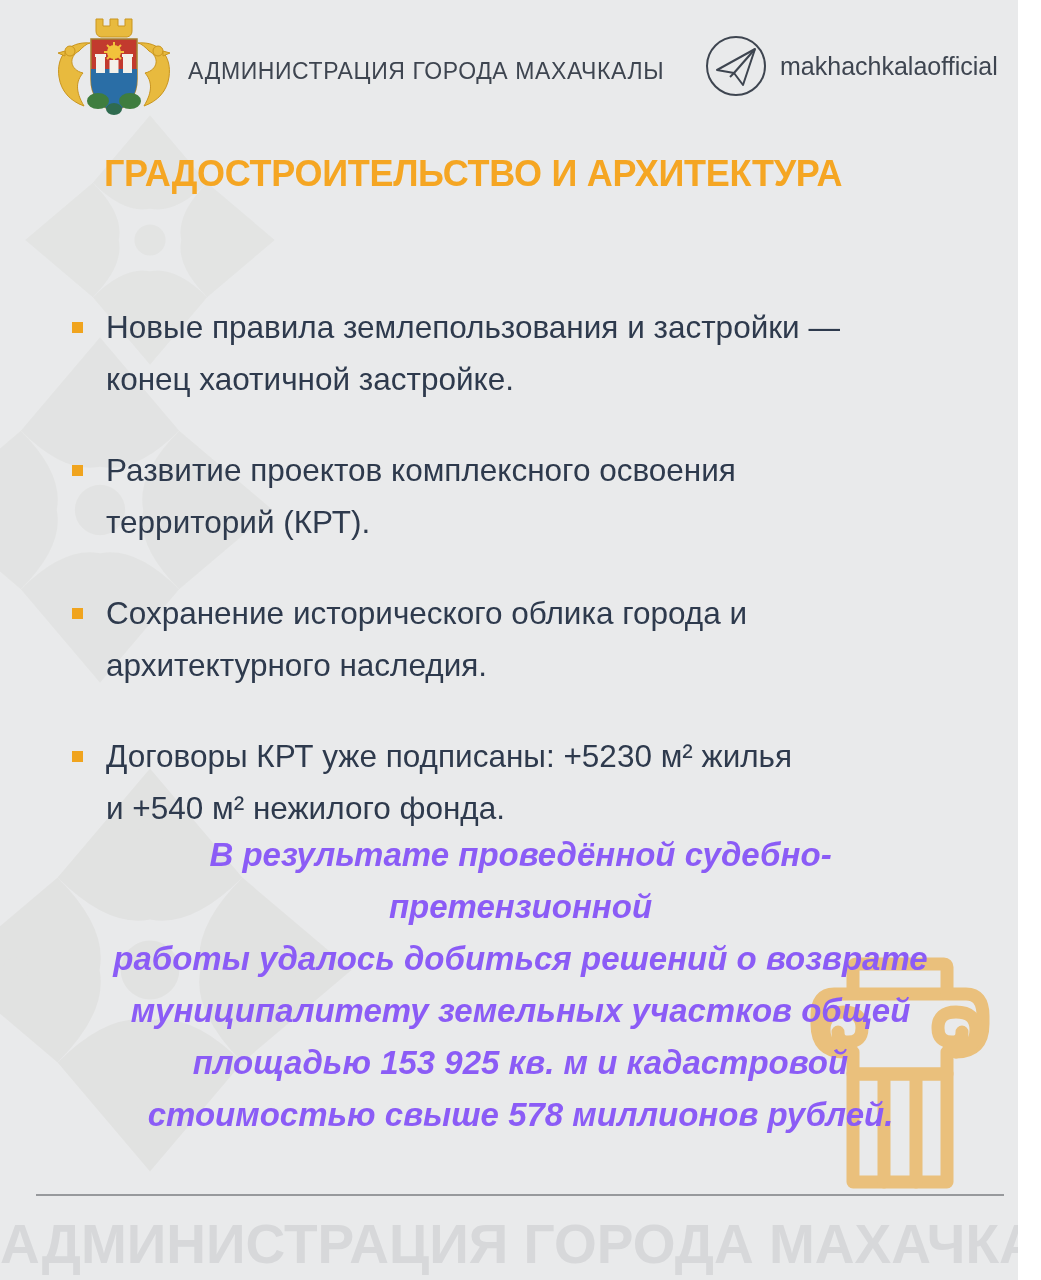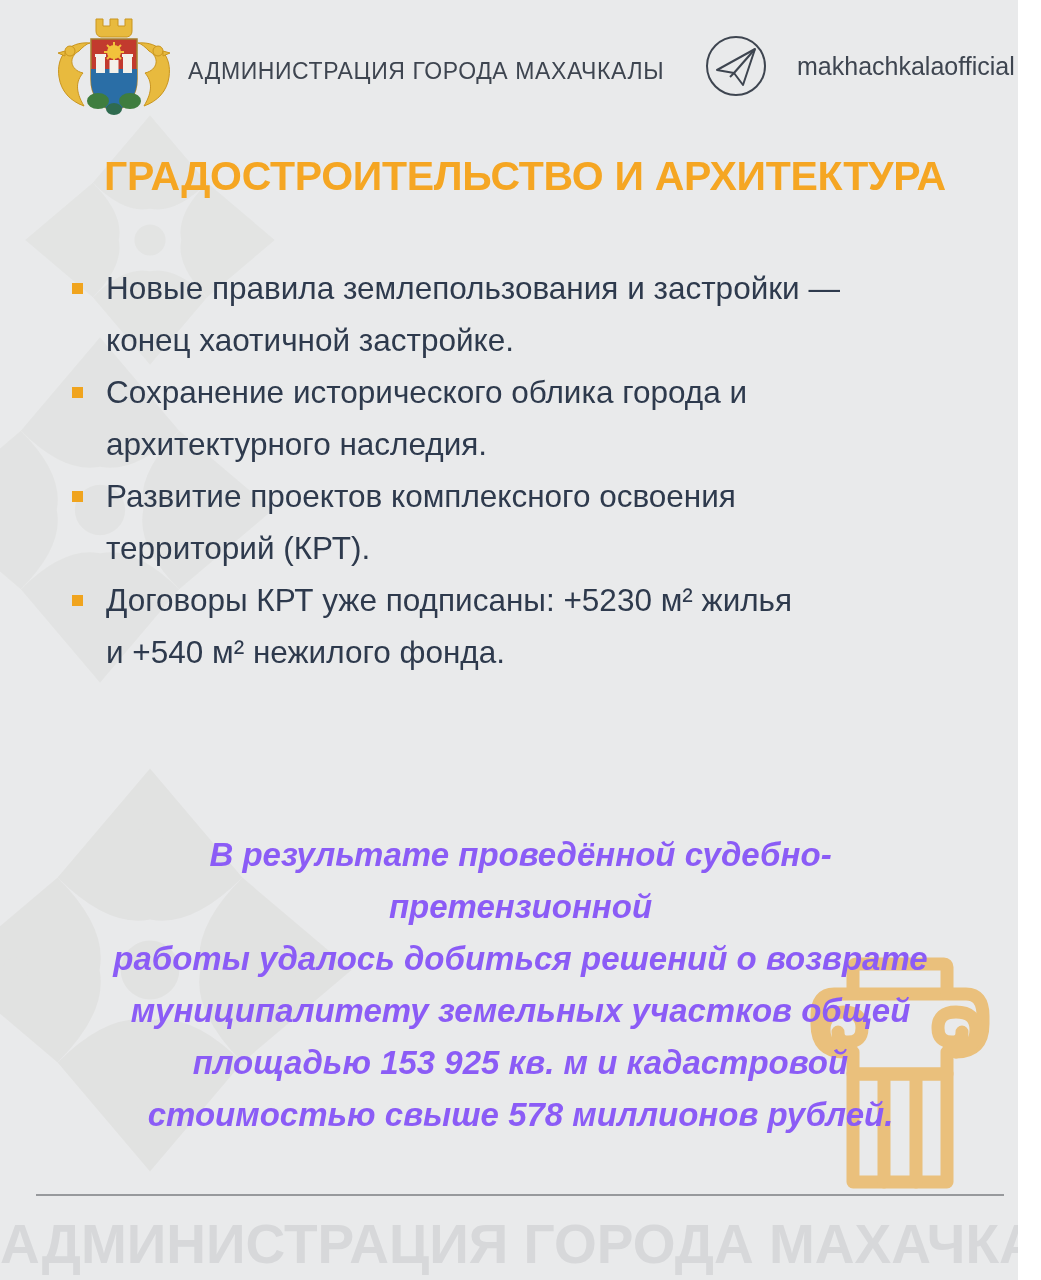--- a/index.html
+++ b/index.html
@@ -13,32 +13,32 @@
   .ornament { position:absolute; opacity:0.55; pointer-events:none; }
 
   
   .coat { position:absolute; left:54px; top:13px; width:120px; height:116px; }
   .org-name {
     position:absolute; left:188px; top:58px;
     font-size:23px; letter-spacing:0.6px; color:#3e4550;
   }
   .tg-badge { position:absolute; left:704px; top:34px; display:flex; align-items:center; }
   .tg-icon { width:64px; height:64px; }
-  .tg-handle { margin-left:29px; font-size:25px; color:#3e4550; }
+  .tg-handle { margin-left:12px; font-size:25px; color:#3e4550; }
 
   
   .title {
     position:absolute; left:104px; top:153px;
-    font-size:41px; font-weight:bold; color:#f5a623;
+    font-size:36px; font-weight:bold; color:#f5a623;
     letter-spacing:-0.3px;
   }
 
   
   .bullets { position:absolute; left:72px; top:262px; width:868px; z-index:2; }
-  .bullet-item { display:flex; }
+  .bullet-item { display:flex;margin-top:39px; }
   .bullet-marker {
     flex:none; width:11px; height:11px; background:#f0a41e;
     margin:21px 23px 0 0;
   }
   .bullet-text {
     font-size:31.5px; line-height:52px; color:#2e3a4d;
     white-space:pre-line; width:820px;
   }
 
   
@@ -154,27 +154,27 @@
   <div class="title">ГРАДОСТРОИТЕЛЬСТВО И АРХИТЕКТУРА</div>
 
   <div class="bullets">
     <div class="bullet-item">
       <span class="bullet-marker"></span>
       <span class="bullet-text">Новые правила землепользования и застройки —
 конец хаотичной застройке.</span>
     </div>
     <div class="bullet-item">
       <span class="bullet-marker"></span>
+      <span class="bullet-text">Развитие проектов комплексного освоения
+территорий (КРТ).</span>
+    </div>
+    <div class="bullet-item">
+      <span class="bullet-marker"></span>
       <span class="bullet-text">Сохранение исторического облика города и
 архитектурного наследия.</span>
-    </div>
-    <div class="bullet-item">
-      <span class="bullet-marker"></span>
-      <span class="bullet-text">Развитие проектов комплексного освоения
-территорий (КРТ).</span>
     </div>
     <div class="bullet-item">
       <span class="bullet-marker"></span>
       <span class="bullet-text">Договоры КРТ уже подписаны: +5230 м² жилья
 и +540 м² нежилого фонда.</span>
     </div>
   </div>
 
   <div class="highlight">В результате проведённой судебно-претензионной
 работы удалось добиться решений о возврате

